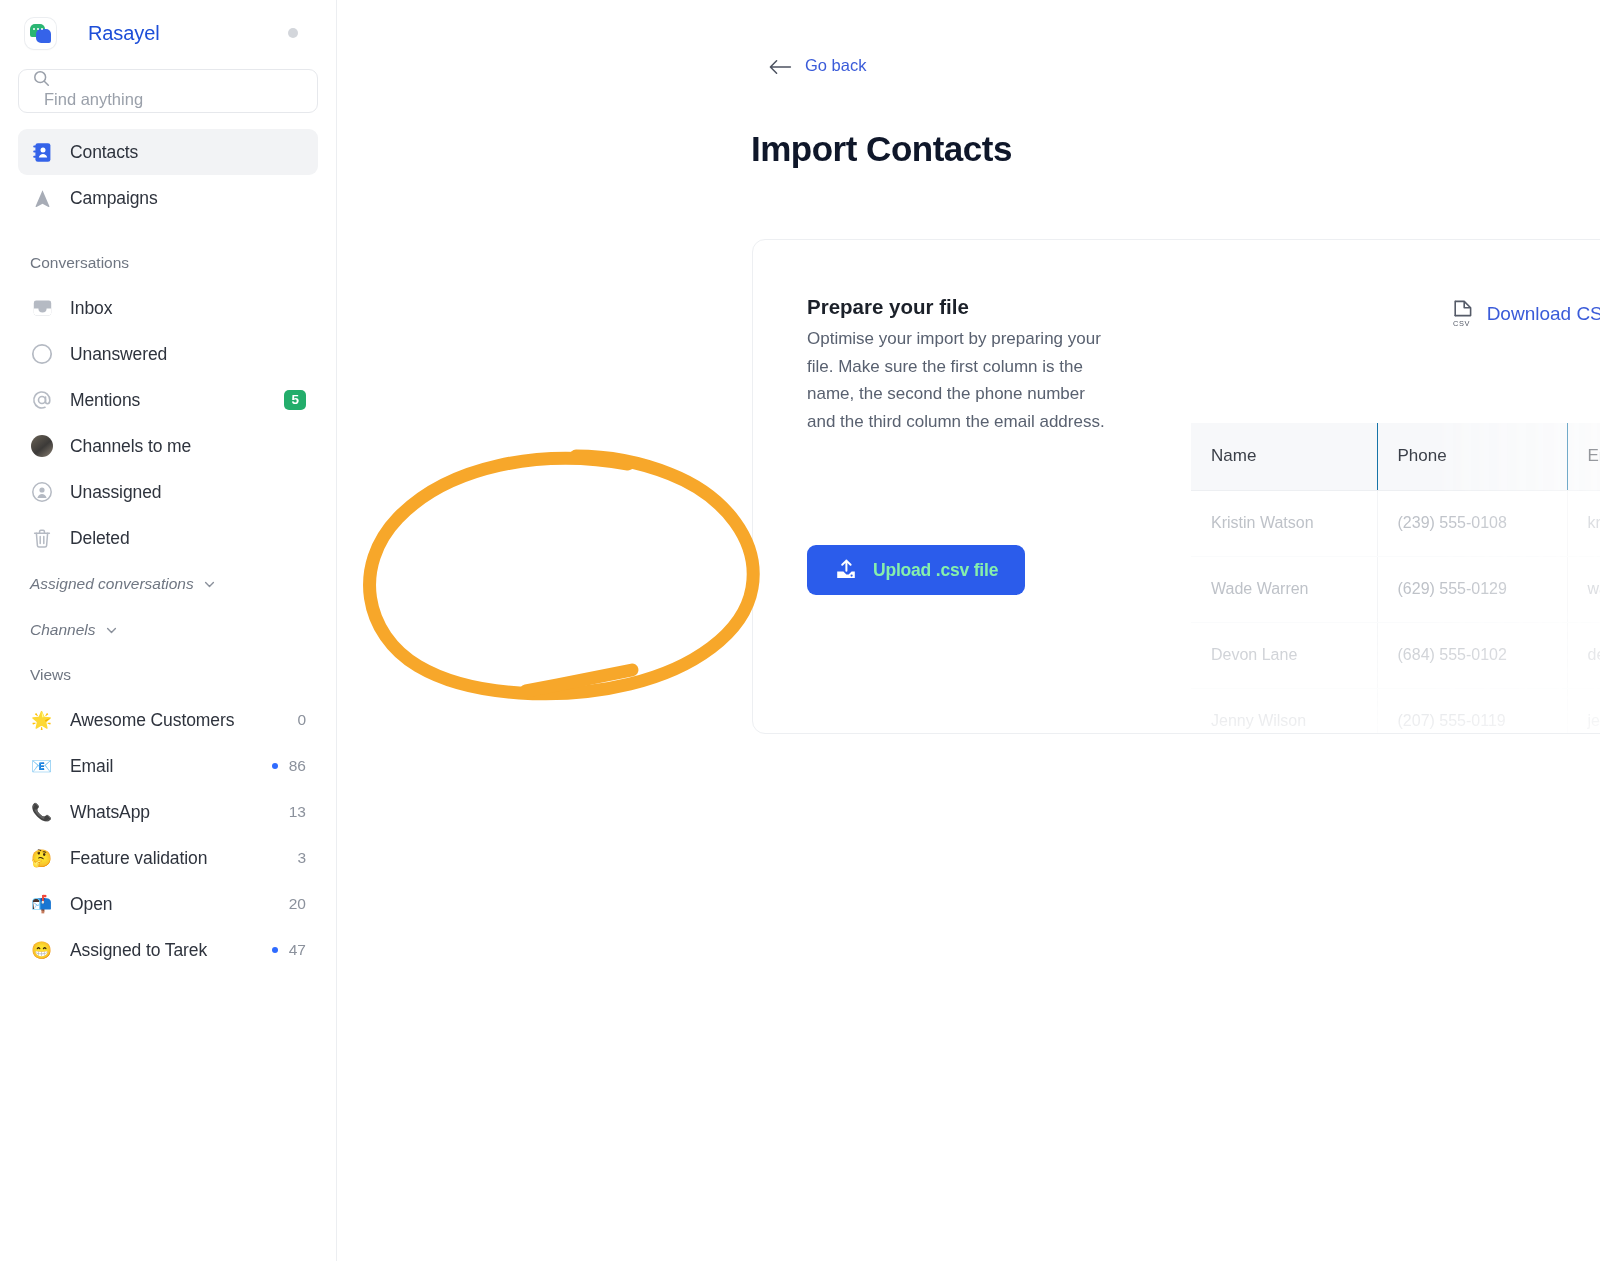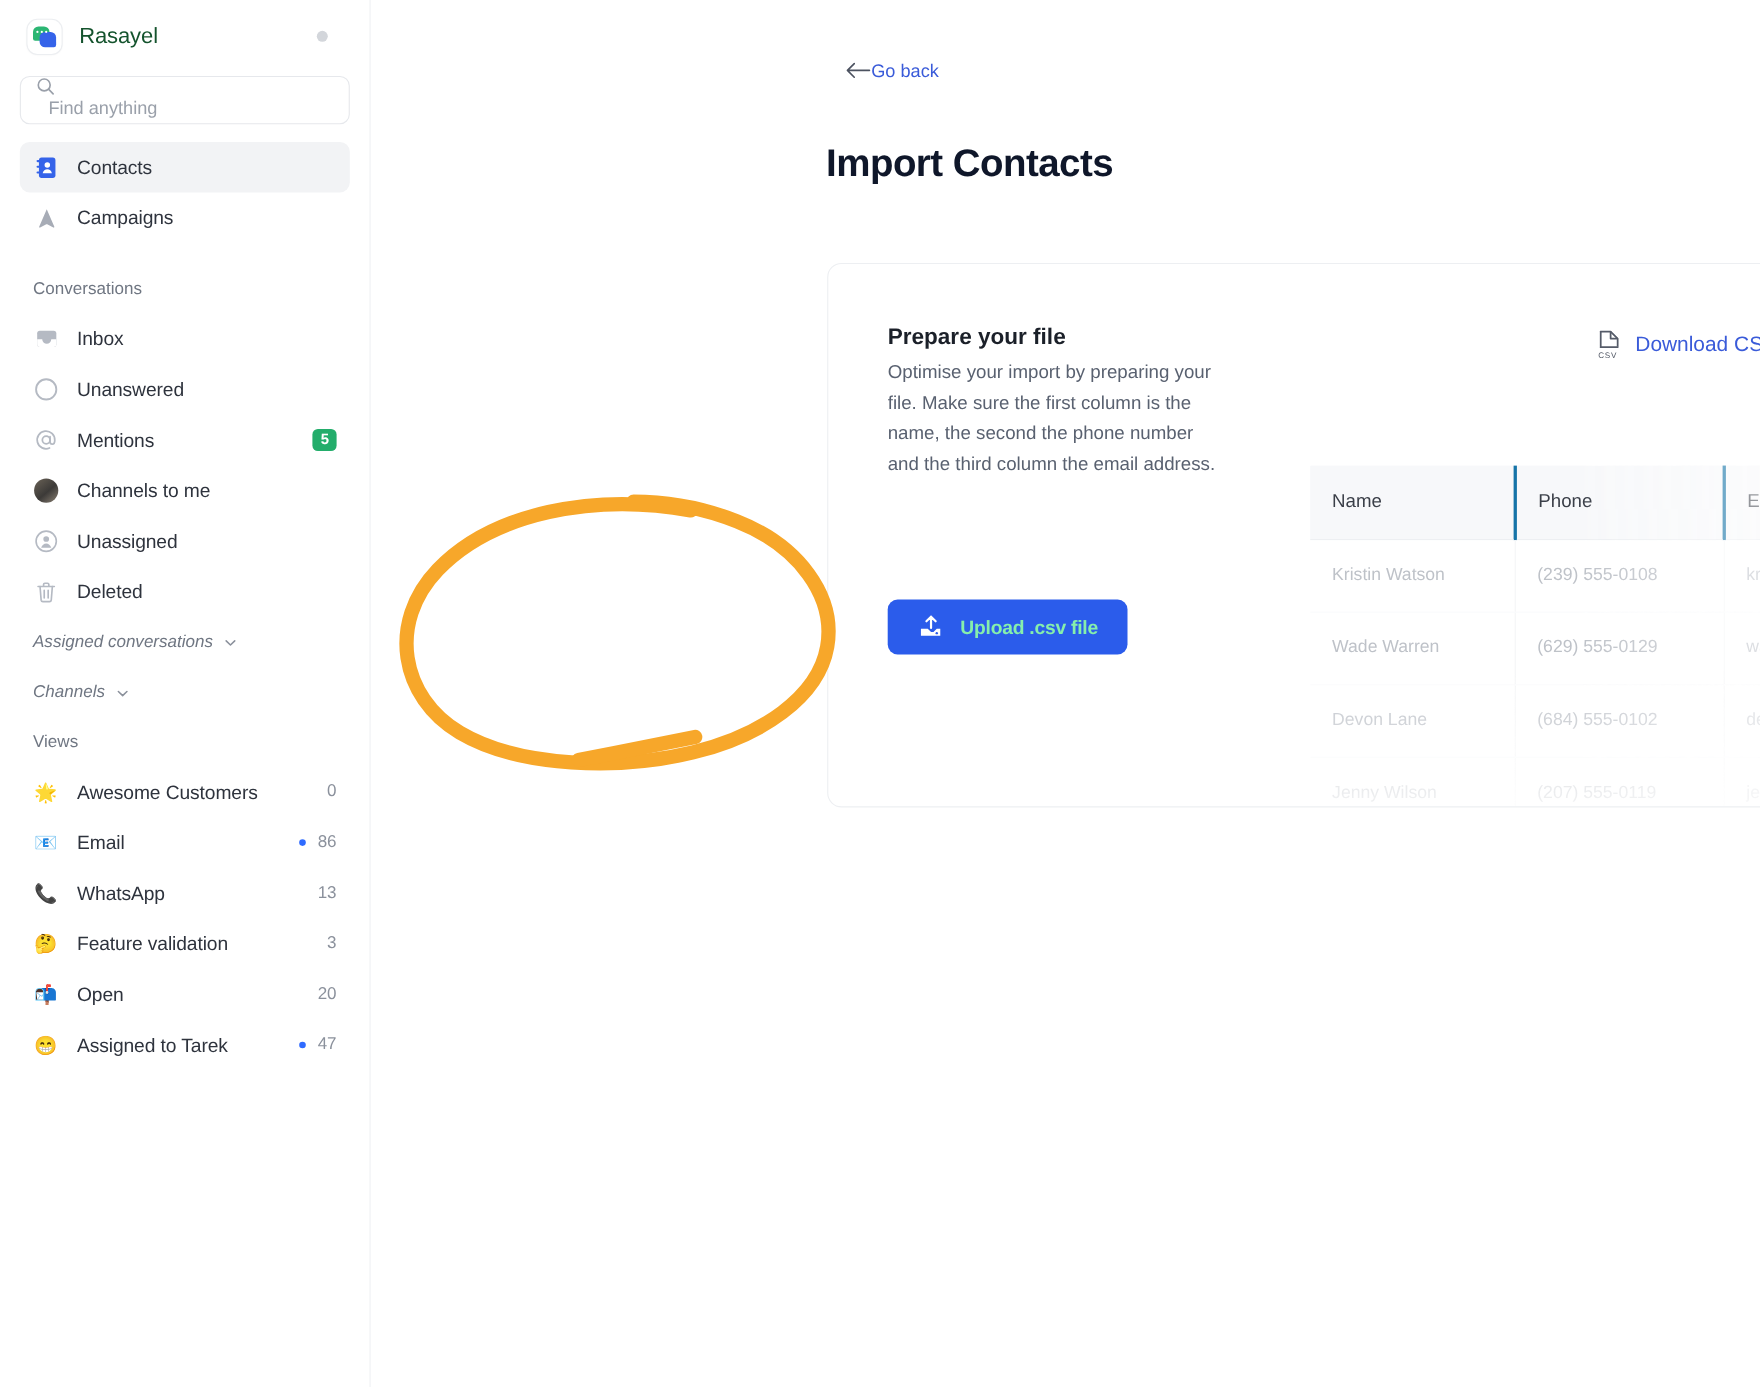--- a/index.html
+++ b/index.html
@@ -42,21 +42,21 @@
     position: absolute; left: 11px; top: 11px;
     width: 15px; height: 14px; border-radius: 5px 5px 2px 5px;
     background: #3563e9;
   }
   .brand-logo .dots {
     position: absolute; left: 8px; top: 10px; width: 10px; height: 3px;
     display: flex; gap: 2px; z-index: 3;
   }
   .brand-logo .dots i { width: 2px; height: 2px; border-radius: 50%; background: #fff; display: block; }
   .brand-name {
-    margin-left: 16px; font-size: 20px; color: #14532d; letter-spacing: -0.1px;
+    margin-left: 32px; font-size: 20px; color: #1d4ed8; letter-spacing: -0.1px;
   }
   .brand-status {
     position: absolute; right: 20px; top: 28px;
     width: 10px; height: 10px; border-radius: 50%; background: #d3d6db;
   }
 
   .search-box {
     height: 44px; margin: 3px 0 16px 0;
     border: 1px solid #e6e8ec; border-radius: 9px;
     display: flex; padding: 0 14px;
@@ -112,21 +112,21 @@
   .av {
     width: 22px; height: 22px; border-radius: 50%;
     background: linear-gradient(140deg,#6b6357,#3c3a38 55%,#8a8073);
     display: block;
   }
 
   
   .main { flex: 1; position: relative; background: #fff; }
   .goback {
     position: absolute; left: 432px; top: 56px;
-    display: flex; align-items: flex-start; cursor: pointer;
+    display: flex; align-items: flex-end; gap: 13px; cursor: pointer;
   }
   .goback .txt { color: #3a5bd9; font-size: 16.5px; }
   .page-title {
     position: absolute; left: 414px; top: 129px;
     font-size: 35px; color: #0f172a; letter-spacing: -0.5px;
   }
 
   .card {
     position: absolute; left: 415px; top: 239px;
     width: 1001px; height: 495px;
@@ -176,21 +176,21 @@
   }
   .tbl td {
     font-size: 16px; color: #b9bdc4;
     padding: 0 0 0 20px; height: 66px;
     border-right: 1px solid #f3f4f6;
     border-bottom: 1px solid #fafbfc;
   }
   .tbl th:nth-child(1), .tbl td:nth-child(1) { width: 186px; }
   .tbl th:nth-child(2), .tbl td:nth-child(2) { width: 190px; }
   .tbl th:nth-child(3), .tbl td:nth-child(3) { width: 244px; }
-  .tbl th { border-right: 3px solid #0369a1; }
+  .tbl th { border-right: 1px solid #0369a1; }
   .tbl th:last-child, .tbl td:last-child { border-right: 0; }
 
   
   .annot {
     position: absolute; left: 340px; top: 438px;
     width: 450px; height: 275px;
     pointer-events: none; z-index: 40;
   }
 </style>
 </head>

